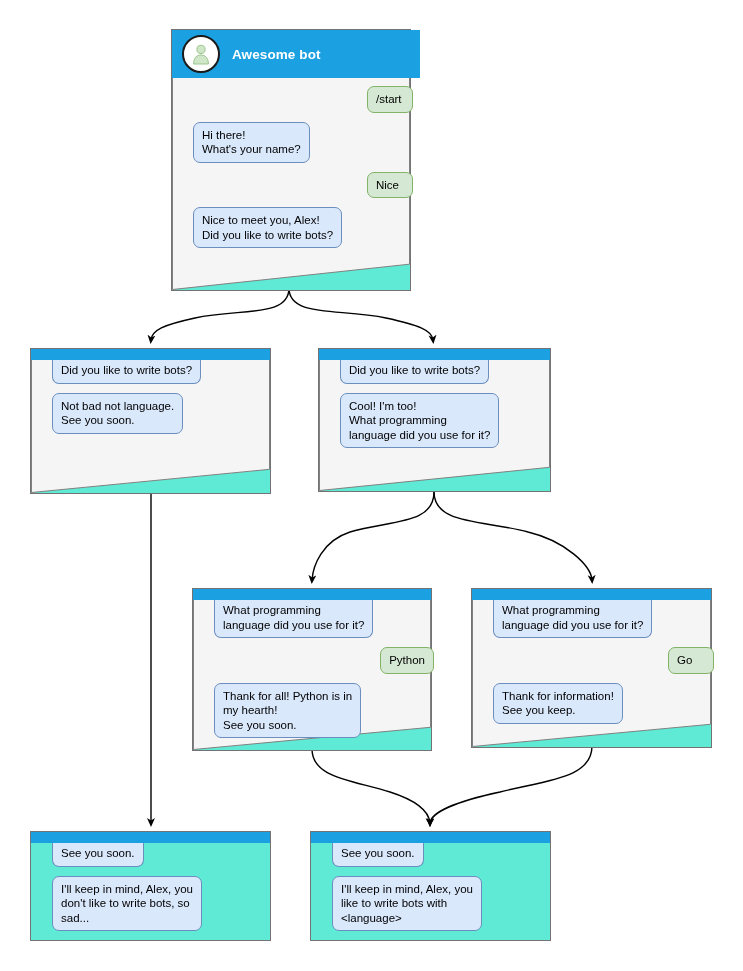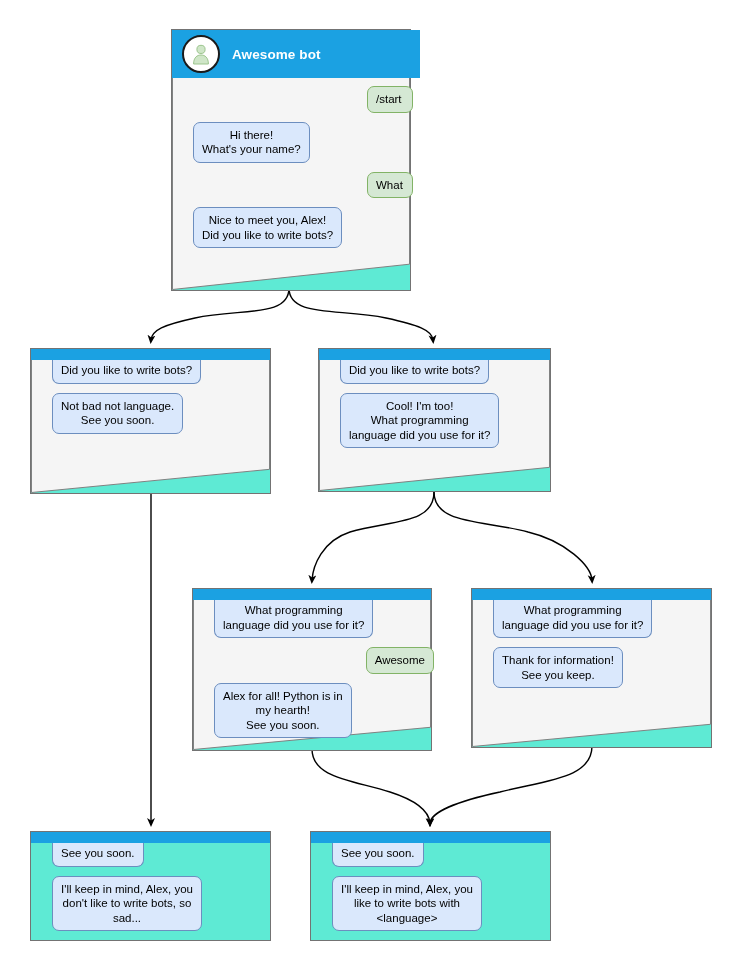--- a/index.html
+++ b/index.html
@@ -120,21 +120,20 @@
 
   .bubble {
     box-sizing: border-box;
     border-radius: 7px;
     padding: 5px 8px 5px 8px;
     font-size: 11.5px;
     line-height: 14.5px;
     color: #000000;
     white-space: pre-line;
     max-width: 172px;
-    text-align: center;
   }
   .bubble.bot {
     background: #dae8fc;
     border: 1px solid #6c8ebf;
   }
   .bubble.user {
     background: #d5e8d4;
     border: 1px solid #82b366;
     text-align: left;
     min-width: 46px;
@@ -202,21 +201,21 @@
     <div class="card-body">
       <div class="bubbles">
         <div class="row right">
           <div class="bubble user">/start</div>
         </div>
         <div class="row left">
           <div class="bubble bot">Hi there!
 What's your name?</div>
         </div>
         <div class="row right">
-          <div class="bubble user">What</div>
+          <div class="bubble user">Nice</div>
         </div>
         <div class="row left">
           <div class="bubble bot">Nice to meet you, Alex!
 Did you like to write bots?</div>
         </div>
       </div>
     </div>
   </div>
 
   <div class="card clip-top" id="card-no">
@@ -261,42 +260,45 @@
       <polygon points="0.5,0.5 239.5,0.5 239.5,140 0.5,162.5" fill="#f5f5f5" stroke="#808080" stroke-width="1"></polygon>
     </svg>
     <div class="card-head"></div>
     <div class="card-body">
       <div class="bubbles">
         <div class="row left first">
           <div class="bubble bot">What programming
 language did you use for it?</div>
         </div>
         <div class="row right">
-          <div class="bubble user">Awesome</div>
-        </div>
-        <div class="row left">
-          <div class="bubble bot">Alex for all! Python is in
+          <div class="bubble user">Python</div>
+        </div>
+        <div class="row left">
+          <div class="bubble bot">Thank for all! Python is in
 my hearth!
 See you soon.</div>
         </div>
       </div>
     </div>
   </div>
 
   <div class="card clip-top" id="card-go">
     <svg class="slab" viewBox="0 0 241 160" preserveAspectRatio="none">
       <polygon points="0.5,0.5 240.5,0.5 240.5,137 0.5,159.5" fill="#f5f5f5" stroke="#808080" stroke-width="1"></polygon>
     </svg>
     <div class="card-head"></div>
     <div class="card-body">
       <div class="bubbles">
         <div class="row left first">
           <div class="bubble bot">What programming
 language did you use for it?</div>
         </div>
+        <div class="row right">
+          <div class="bubble user">Go</div>
+        </div>
         <div class="row left">
           <div class="bubble bot">Thank for information!
 See you keep.</div>
         </div>
       </div>
     </div>
   </div>
 
   <div class="card clip-top" id="card-end-no">
     <div class="card-head"></div>

